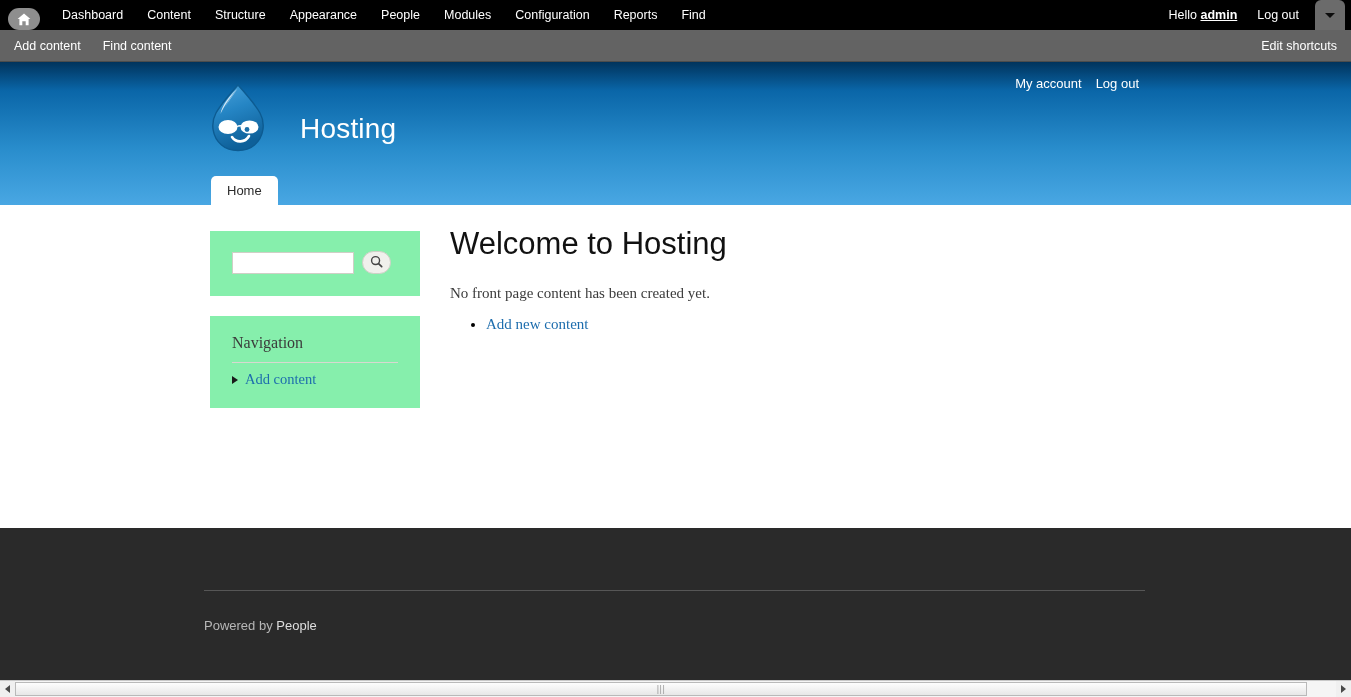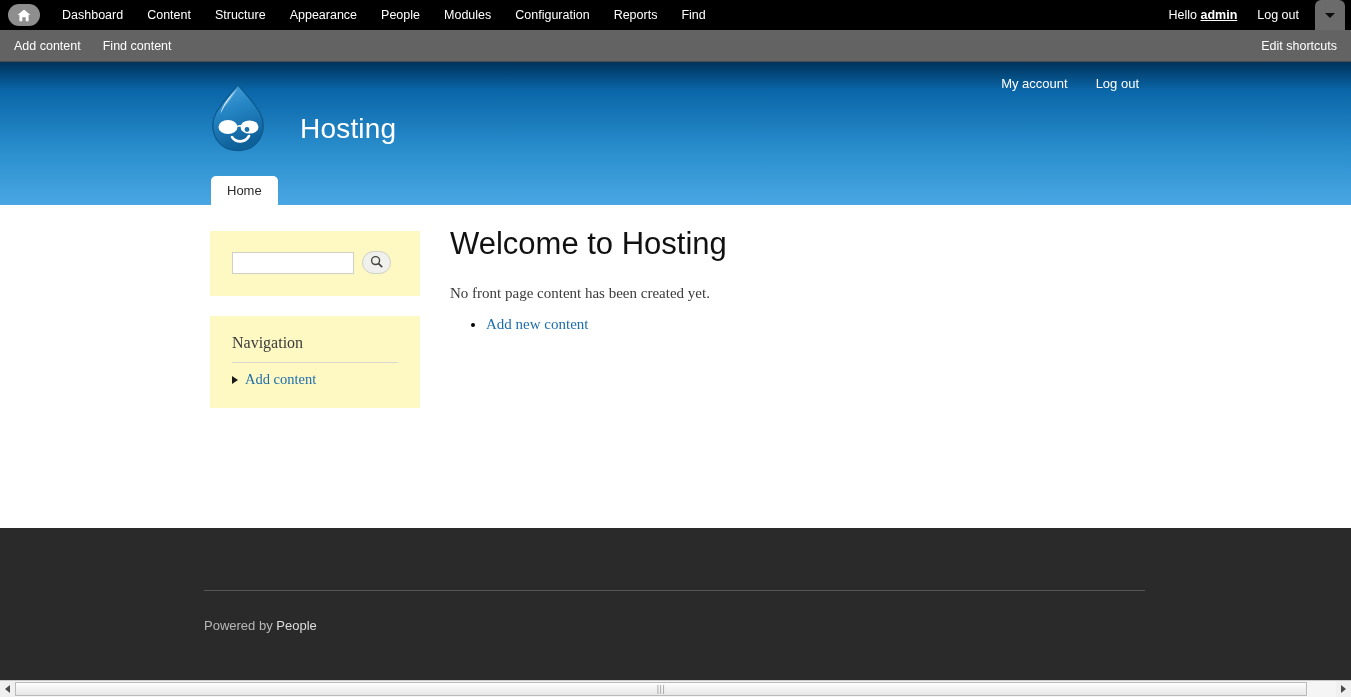--- a/index.html
+++ b/index.html
@@ -13,21 +13,21 @@
 
   
   #page { position: relative; width: 1351px; height: 697px; overflow: hidden; }
 
   
   .toolbar {
     position: relative;
     height: 30px;
     background: #000000;
     display: flex;
-    align-items: center;
+    align-items: flex-end;
     padding: 0 0 0 8px;
   }
   .home-btn {
     width: 32px; height: 22px;
     border-radius: 11px;
     background: #8e8e8e;
     display: flex; align-items: center; justify-content: center;
     margin-right: 10px;
     flex: 0 0 auto;
     cursor: pointer;
@@ -111,21 +111,21 @@
     color: #ffffff;
     font-size: 28px;
     font-weight: normal;
     letter-spacing: 0.2px;
     font-family: "Liberation Sans", sans-serif;
   }
   .account-links {
     position: absolute;
     right: 212px; top: 14px;
     display: flex;
-    gap: 28px;
+    gap: 14px;
   }
   .account-links a {
     color: #ffffff;
     font-size: 13px;
     text-decoration: none;
     white-space: nowrap;
   }
   .main-tabs {
     position: absolute;
     left: 211px; bottom: 0;
@@ -151,21 +151,21 @@
     position: relative;
     width: 1351px;
     height: 323px;
   }
   .sidebar {
     position: absolute;
     left: 210px; top: 26px;
     width: 210px;
   }
   .block {
-    background: #fef9c3;
+    background: #86efac;
     padding: 18px 22px 20px 22px;
     margin-bottom: 20px;
   }
   .block.search-block { padding: 20px 22px 22px 22px; }
   .search-row { display: flex; align-items: center; gap: 8px; }
   .search-input {
     width: 122px;
     height: 22px;
     border: 1px solid #cfcfc6;
     background: #ffffff;

